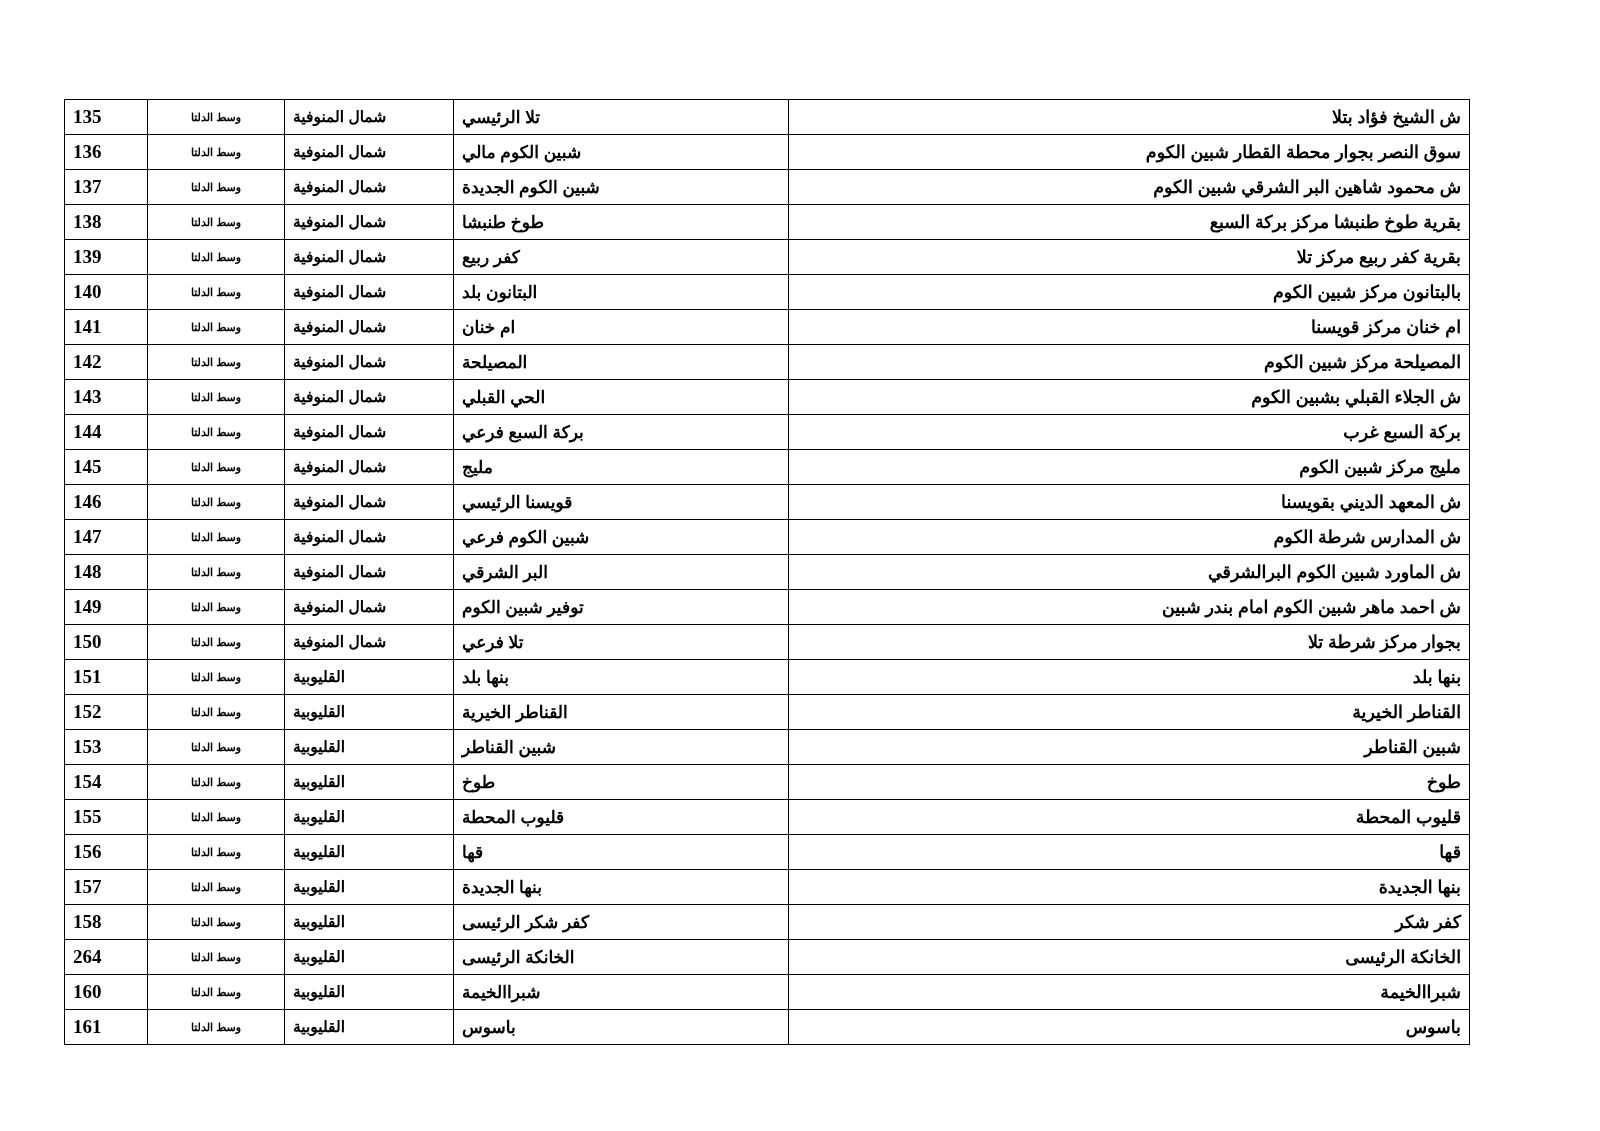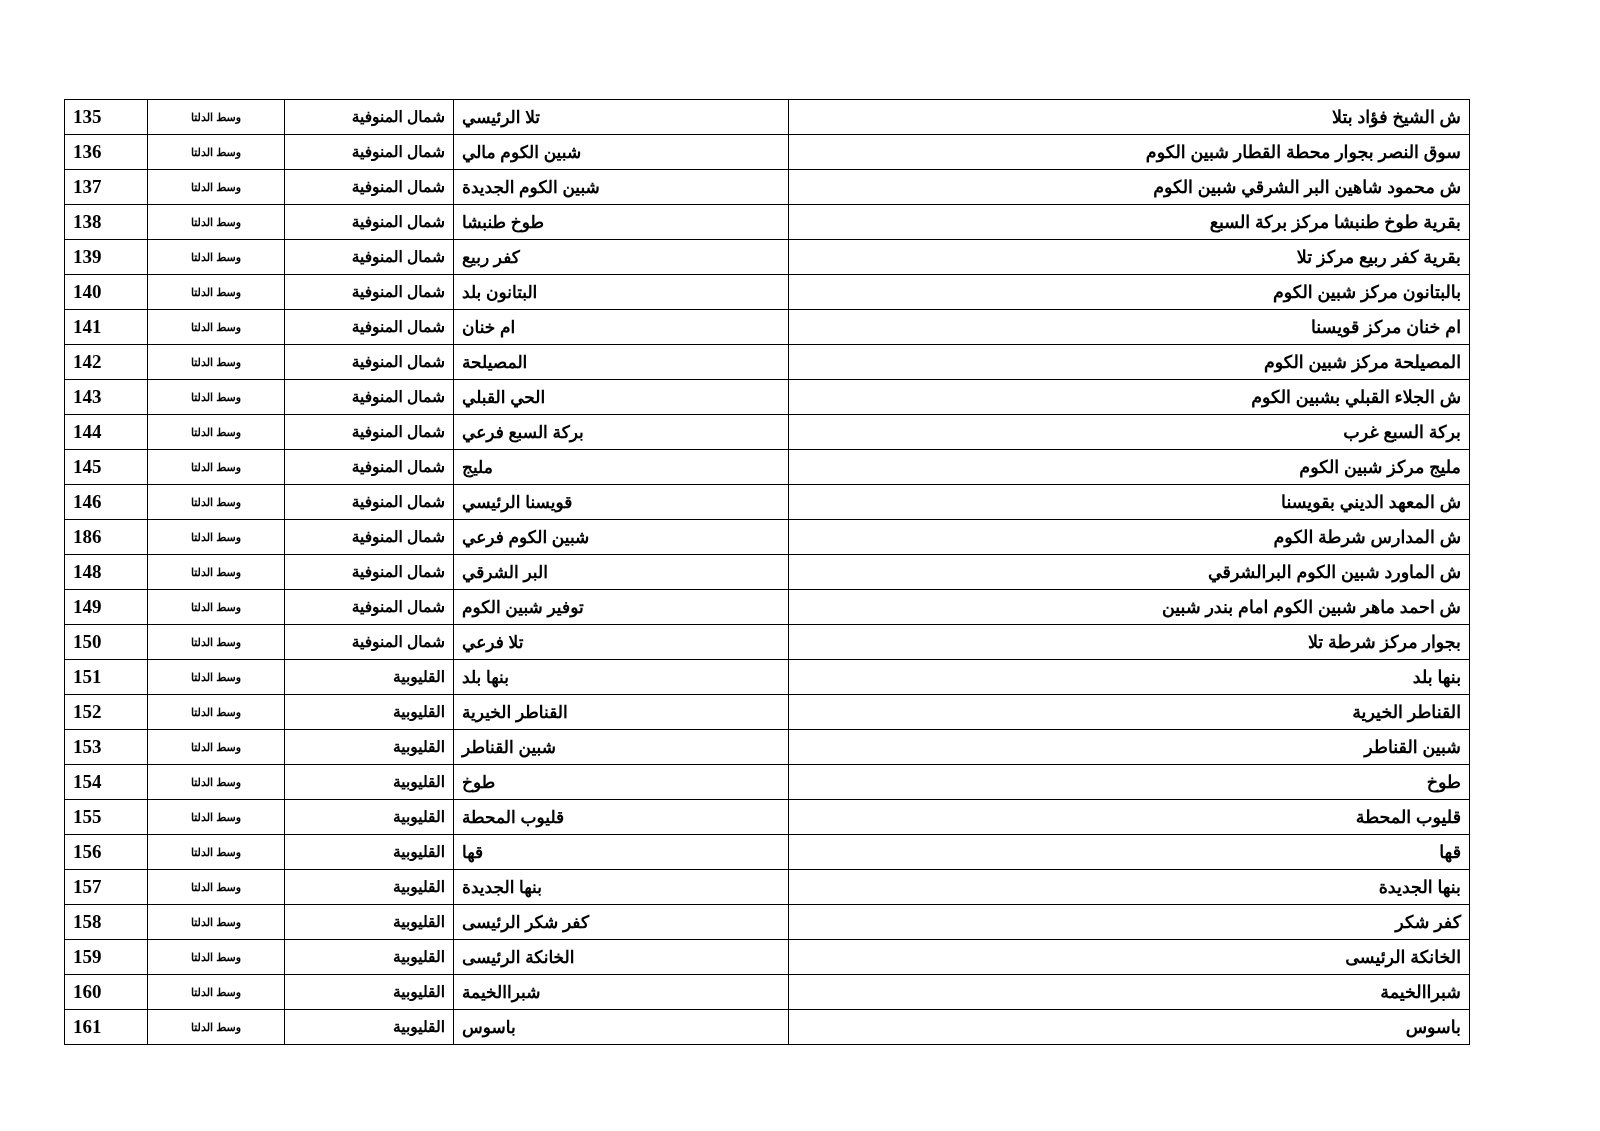--- a/index.html
+++ b/index.html
@@ -47,21 +47,21 @@
     font-size: 19px;
     font-family: "Liberation Serif", serif;
   }
   td.c-region {
     width: 120px;
     text-align: center;
     font-size: 11px;
   }
   td.c-gov {
     width: 152px;
-    text-align: right;
+    text-align: left;
     font-size: 15.5px;
   }
   td.c-office {
     width: 318px;
     text-align: left;
     font-size: 17px;
   }
   td.c-address {
     width: 664px;
     text-align: right;
@@ -157,21 +157,21 @@
             <td class="c-office">قويسنا الرئيسي</td>
             <td class="c-gov">شمال المنوفية</td>
             <td class="c-region">وسط الدلتا</td>
             <td class="c-num">146</td>
           </tr>
           <tr>
             <td class="c-address">ش المدارس شرطة الكوم</td>
             <td class="c-office">شبين الكوم فرعي</td>
             <td class="c-gov">شمال المنوفية</td>
             <td class="c-region">وسط الدلتا</td>
-            <td class="c-num">186</td>
+            <td class="c-num">147</td>
           </tr>
           <tr>
             <td class="c-address">ش الماورد شبين الكوم  البرالشرقي</td>
             <td class="c-office">البر الشرقي</td>
             <td class="c-gov">شمال المنوفية</td>
             <td class="c-region">وسط الدلتا</td>
             <td class="c-num">148</td>
           </tr>
           <tr>
             <td class="c-address">ش احمد ماهر شبين الكوم امام بندر شبين</td>
@@ -241,21 +241,21 @@
             <td class="c-office">كفر شكر الرئيسى</td>
             <td class="c-gov">القليوبية</td>
             <td class="c-region">وسط الدلتا</td>
             <td class="c-num">158</td>
           </tr>
           <tr>
             <td class="c-address">الخانكة الرئيسى</td>
             <td class="c-office">الخانكة الرئيسى</td>
             <td class="c-gov">القليوبية</td>
             <td class="c-region">وسط الدلتا</td>
-            <td class="c-num">159</td>
+            <td class="c-num">264</td>
           </tr>
           <tr>
             <td class="c-address">شبراالخيمة</td>
             <td class="c-office">شبراالخيمة</td>
             <td class="c-gov">القليوبية</td>
             <td class="c-region">وسط الدلتا</td>
             <td class="c-num">160</td>
           </tr>
           <tr>
             <td class="c-address">باسوس</td>

